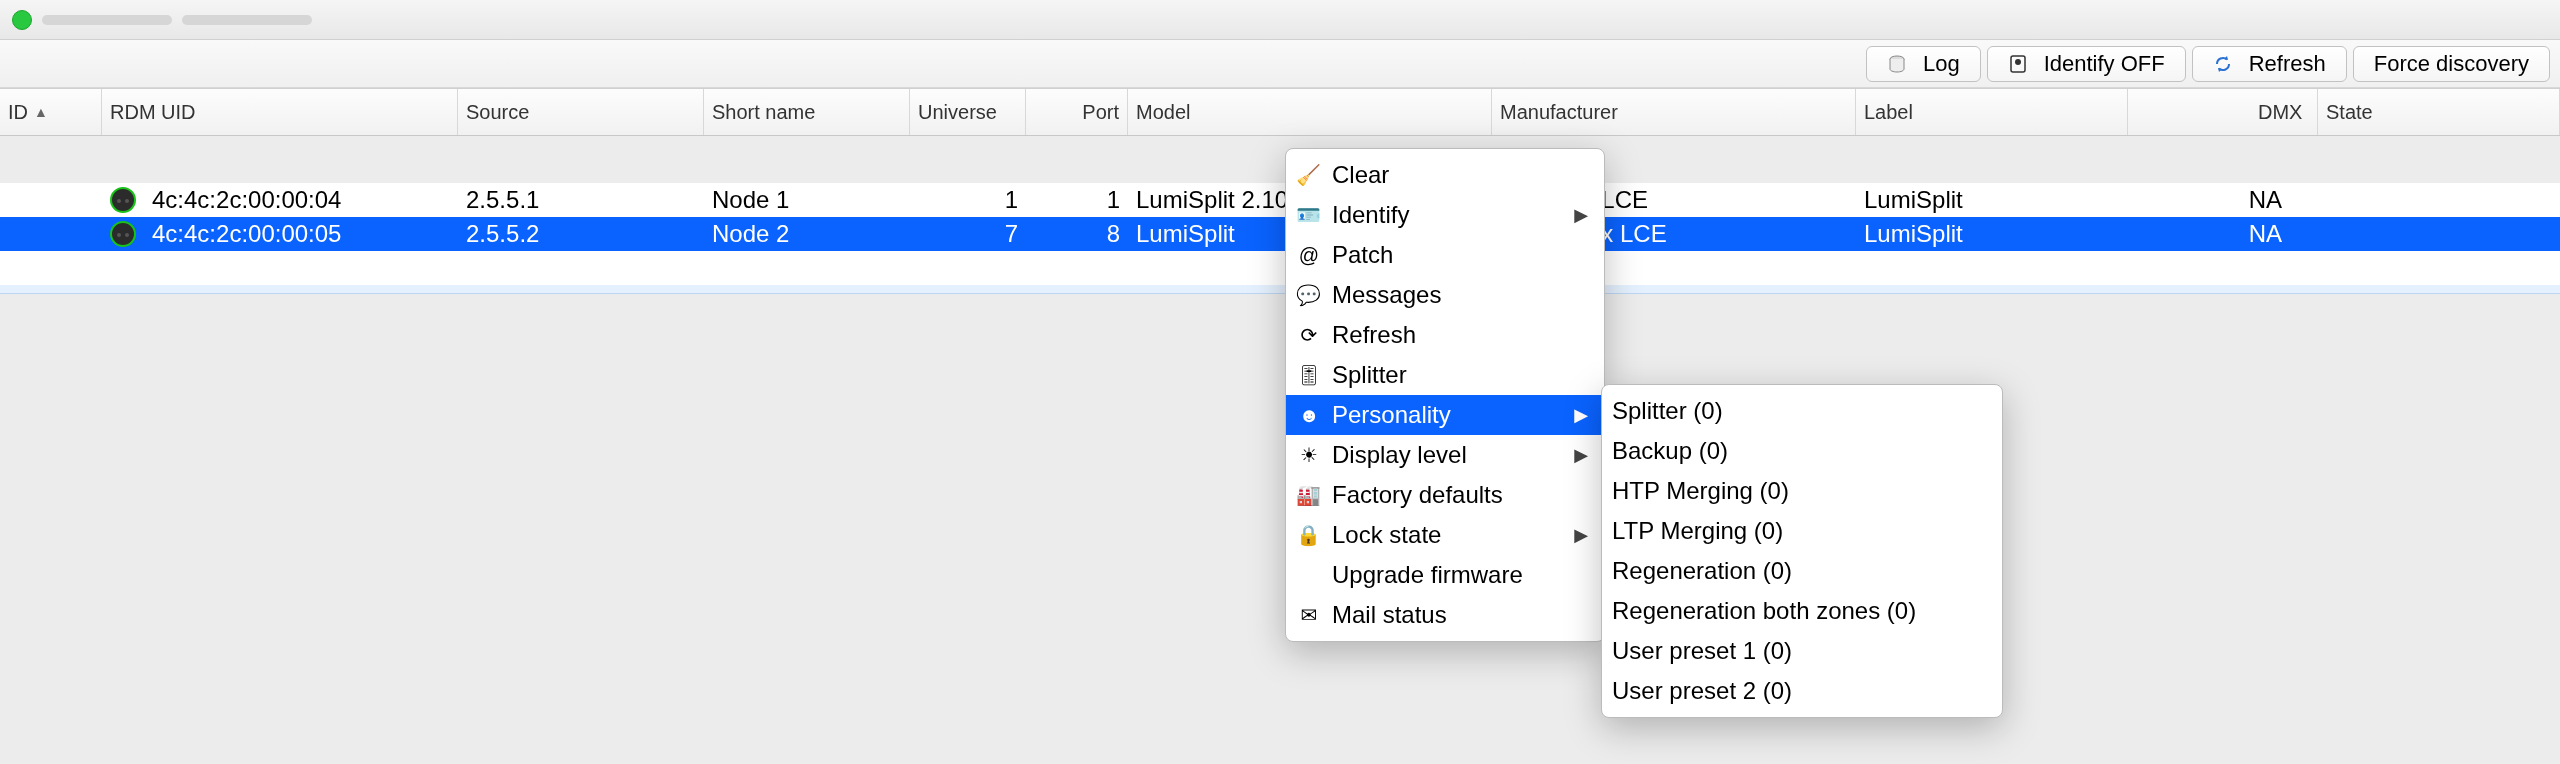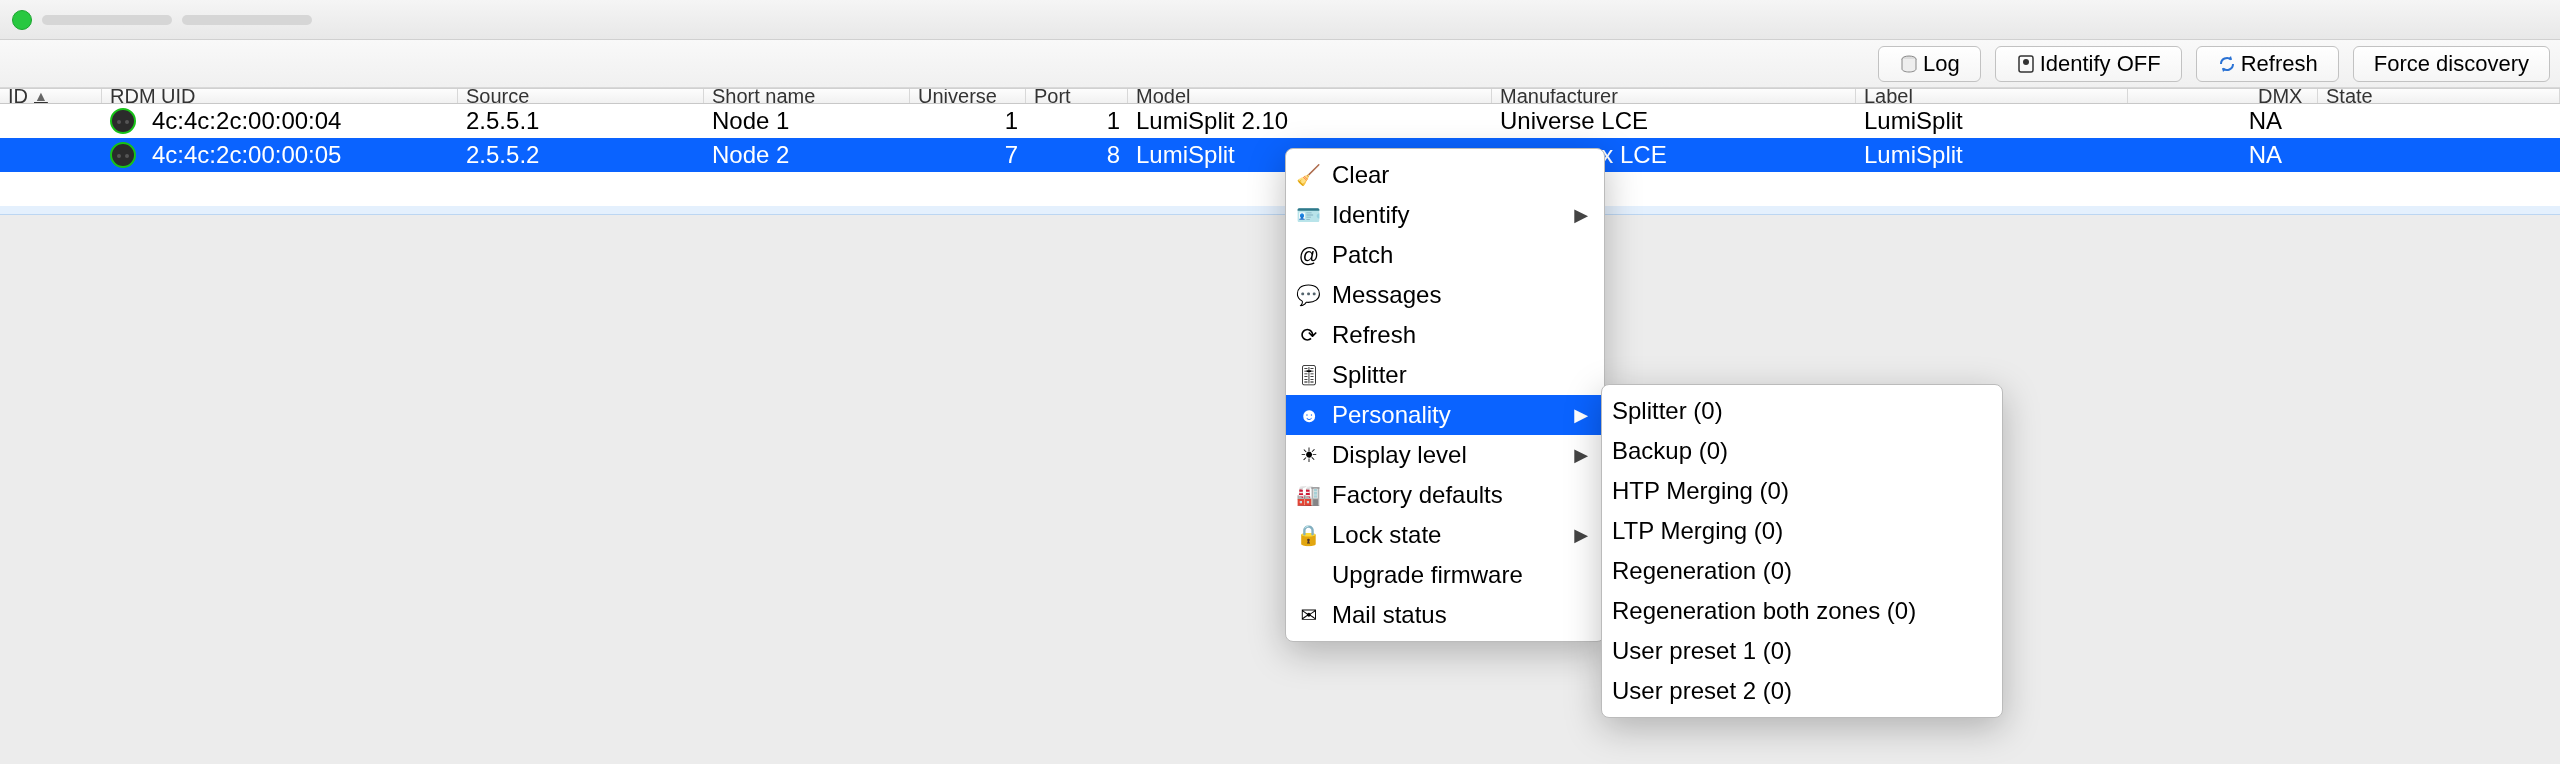--- a/index.html
+++ b/index.html
@@ -7,25 +7,25 @@
   
   .window { width: 100%; height: 100%; display: flex; flex-direction: column; }
   
   .titlebar { height: 40px; background: linear-gradient(#f5f5f5, #e8e8e8); display: flex; align-items: center; padding: 0 12px; gap: 10px; border-bottom: 1px solid #d0d0d0; }
   .titlebar .dot { width: 20px; height: 20px; border-radius: 50%; background: #28c840; border: 1px solid #1da52f; }
   .titlebar .slot { height: 10px; border-radius: 5px; background: #d6d6d6; }
   .slot.a { width: 130px; }
   .slot.b { width: 130px; }
   
   .toolbar { height: 48px; background: linear-gradient(#f9f9f9, #f0f0f0); display: flex; align-items: center; justify-content: flex-end; padding: 0 10px; gap: 6px; border-bottom: 1px solid #d8d8d8; }
-  .btn { height: 36px; padding: 0 20px; background: linear-gradient(#ffffff, #f5f5f5); border: 1px solid #c2c2c2; border-radius: 6px; display: inline-flex; align-items: center; gap: 4px; font-size: 22px; cursor: pointer; margin-left: 8px; }
+  .btn { height: 36px; padding: 0 20px; background: linear-gradient(#ffffff, #f5f5f5); border: 1px solid #c2c2c2; border-radius: 6px; display: inline-flex; align-items: center; gap: 16px; font-size: 22px; cursor: pointer; }
   .btn .icon { width: 20px; height: 20px; display: inline-flex; align-items: center; justify-content: center; }
   
   .table-area { flex: none; border-bottom: 1px solid #bcd6f2; }
-  .thead { display: flex; background: linear-gradient(#fdfdfd, #f1f1f1); border-top: 1px solid #d0d0d0; border-bottom: 1px solid #c8c8c8; height: 16px; font-size: 20px; color: #333; text-decoration: underline; }
+  .thead { display: flex; background: linear-gradient(#fdfdfd, #f1f1f1); border-top: 1px solid #d0d0d0; border-bottom: 1px solid #c8c8c8; height: 48px; font-size: 20px; color: #333; }
   .th { padding: 2px 8px; border-right: 1px solid #d8d8d8; display: flex; align-items: center; gap: 6px; white-space: nowrap; overflow: hidden; }
   .th .arrow { font-size: 14px; color: #666; }
   
   .col-id    { width: 102px; }
   .col-icon  { width: 42px; }
   .col-uid   { width: 314px; }
   .col-src   { width: 246px; }
   .col-short { width: 206px; }
   .col-univ  { width: 116px; text-align: right; justify-content: flex-end; }
   .col-port  { width: 102px; text-align: right; justify-content: flex-end; }
@@ -35,21 +35,21 @@
   .col-dmx   { width: 190px; text-align: right; justify-content: flex-end; padding-right: 36px; }
   .col-state { flex: 1; }
   
   .trow { display: flex; height: 34px; align-items: center; font-size: 24px; }
   .trow .td { padding: 2px 8px; white-space: nowrap; overflow: hidden; display: flex; align-items: center; }
   .trow .col-univ, .trow .col-port, .trow .col-dmx { justify-content: flex-end; }
   .trow .col-dmx { padding-right: 36px; }
   .trow.sel { background: #0a63ff; color: #fff; }
   .trow-blank { height: 34px; background: #fff; }
   .light-blue { background: #e4f0fd; height: 8px; }
-  .white-row { background: #fff; }
+  .white-row { background: #fff; margin-top: 47px; }
   
   .dev-icon { width: 26px; height: 26px; border-radius: 50%; background: #2b2b2b; border: 2px solid #18c218; position: relative; }
   .dev-icon::before, .dev-icon::after { content: ""; position: absolute; width: 4px; height: 4px; background: #555; border-radius: 50%; }
   .dev-icon::before { left: 5px; top: 10px; }
   .dev-icon::after { right: 5px; top: 10px; }
   
   .main-area { flex: 1; background: #ececec; position: relative; }
   
   .ctxmenu { position: absolute; background: #fff; border: 1px solid #bbb; border-radius: 8px; box-shadow: 0 10px 36px rgba(0,0,0,0.25); padding: 6px 0; font-size: 24px; }
   .ctxmenu.primary { left: 1285px; top: 148px; width: 320px; }
@@ -117,21 +117,21 @@
         </div>
       <div class="th col-src">
           <span>Source</span>
         </div>
       <div class="th col-short">
           <span>Short name</span>
         </div>
       <div class="th col-univ" style="justify-content:flex-start">
           <span>Universe</span>
         </div>
-      <div class="th col-port" style="justify-content:flex-start">
+      <div class="th col-port" style="justify-content:flex-end">
           <span>Port</span>
         </div>
       <div class="th col-model">
           <span>Model</span>
         </div>
       <div class="th col-manuf">
           <span>Manufacturer</span>
         </div>
       <div class="th col-label">
           <span>Label</span>

